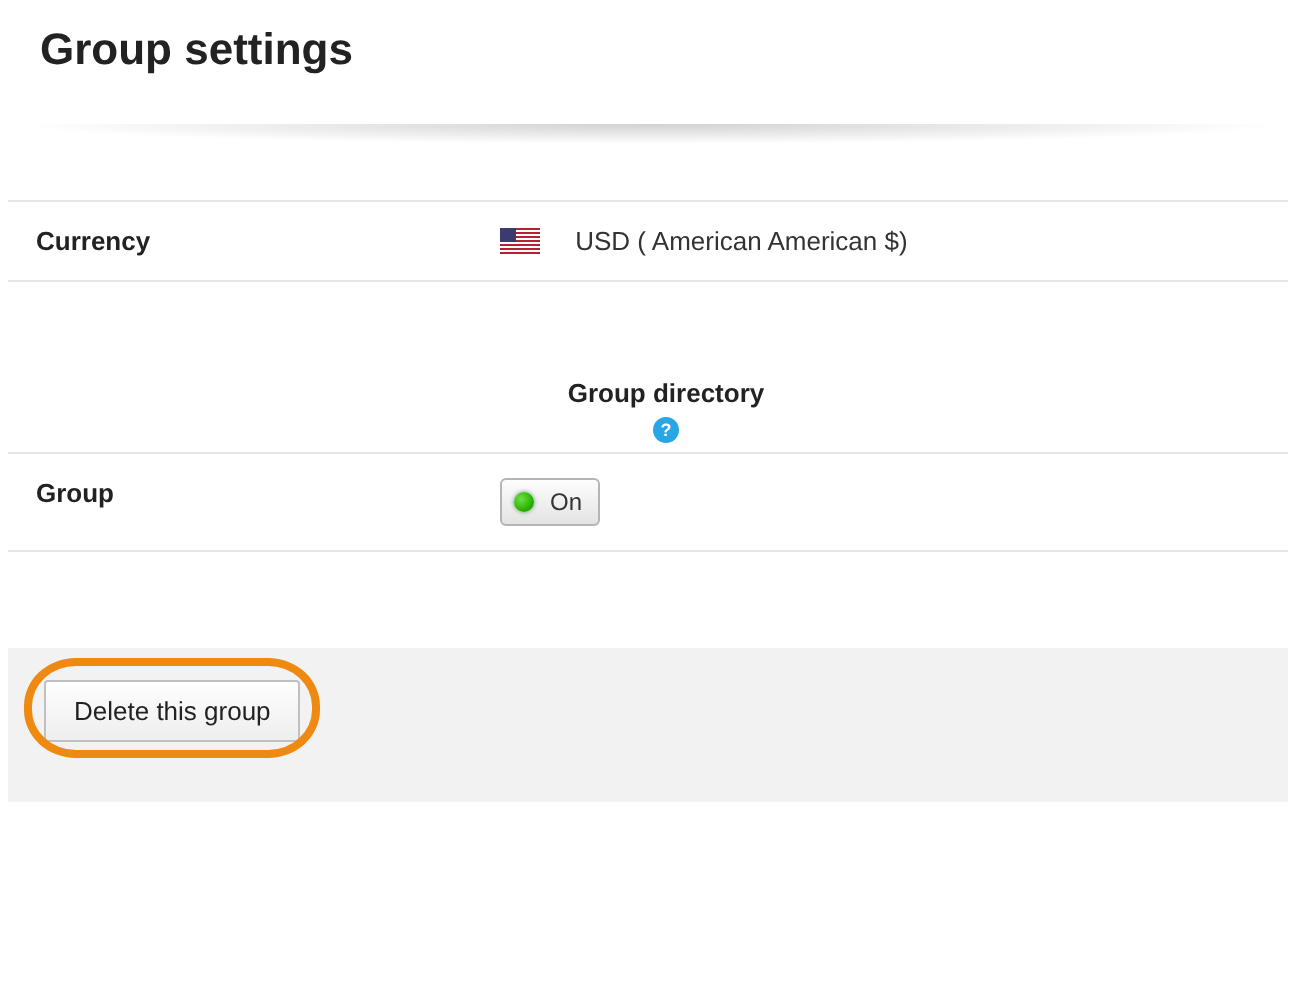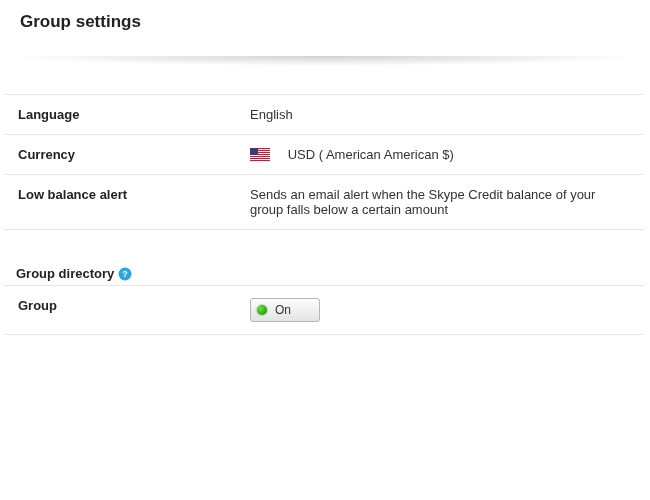--- a/index.html
+++ b/index.html
@@ -9,21 +9,21 @@
     font-family: "Segoe UI", Arial, sans-serif;
     background: #ffffff;
     color: #333;
     width: 650px;
   }
   .page {
     width: 650px;
     background: #fff;
   }
   .title {
-    font-size: 17px;
+    font-size: 22px;
     font-weight: 600;
     color: #222;
     padding: 12px 4px 24px 20px;
     margin: 0;
   }
   .shadow-sep {
     height: 10px;
     margin: 0 6px 28px 6px;
     background: radial-gradient(ellipse at 50% 0%, rgba(0,0,0,0.18), rgba(0,0,0,0) 70%);
   }
@@ -52,40 +52,41 @@
     color: #333;
   }
   .flag {
     display: inline-block;
     width: 20px;
     height: 13px;
     vertical-align: -2px;
     margin-right: 14px;
   }
   .section-head {
-    margin: 36px 0 4px 16px;
+    margin: 48px 0 4px 16px;
     display: flex;
     align-items: center;
     gap: 4px;
+    flex-direction: column;
   }
   .section-head .label {
     font-size: 13px;
     font-weight: 600;
     color: #222;
   }
   .help-icon {
     display: inline-flex;
     width: 14px;
     height: 14px;
   }
   .status-table tr { border-top: 1px solid #e6e6e6; border-bottom: 1px solid #e6e6e6; }
   .toggle {
     display: inline-flex;
     align-items: center;
-    width: 70px;
+    width: 50px;
     height: 24px;
     border-radius: 3px;
     border: 1px solid #b5b5b5;
     background: linear-gradient(#fdfdfd, #e3e3e3);
     padding: 0 8px 0 6px;
     gap: 8px;
     font-size: 12px;
     color: #333;
     cursor: pointer;
   }
@@ -126,47 +127,39 @@
 </style>
 </head>
 <body>
 
 <div class="page">
   <h1 class="title">Group settings</h1>
   <div class="shadow-sep"></div>
 
   <table class="settings-table">
     <tbody>
-        <tr>
-      <td class="label">Language</td>
-      <td class="value">English</td>
-    </tr>
     <tr>
       <td class="label">Currency</td>
       <td class="value">
         <span class="flag">
           <svg viewBox="0 0 20 13" width="20" height="13">
             <rect width="20" height="13" fill="#b22234"></rect>
             <g fill="#ffffff">
               <rect y="1" width="20" height="1"></rect>
               <rect y="3" width="20" height="1"></rect>
               <rect y="5" width="20" height="1"></rect>
               <rect y="7" width="20" height="1"></rect>
               <rect y="9" width="20" height="1"></rect>
               <rect y="11" width="20" height="1"></rect>
             </g>
             <rect width="8" height="7" fill="#3c3b6e"></rect>
           </svg>
         </span>
         <span>USD ( American American    $)</span>
       </td>
-    </tr>
-    <tr>
-      <td class="label">Low balance alert</td>
-      <td class="value">Sends an email alert when the Skype Credit balance of your group falls below a certain amount</td>
     </tr>
   </tbody>
     </table>
 
   <div class="section-head">
     <span class="label">Group directory</span>
     <span class="help-icon">
       <svg viewBox="0 0 14 14" width="14" height="14">
         <circle cx="7" cy="7" r="6.5" fill="#29a6e5"></circle>
         <text x="7" y="10" text-anchor="middle" font-size="9" font-weight="bold" fill="#ffffff" font-family="Arial">?</text>
@@ -181,13 +174,17 @@
       <td class="value">
         <span class="toggle">
           <span class="dot"></span>
           <span>On</span>
         </span>
       </td>
     </tr>
   </tbody>
     </table>
 
+  <div class="delete-panel">
+    <span class="highlight-ring"></span>
+    <button class="delete-btn">Delete this group</button>
+  </div>
 </div>
 
 </body></html>

